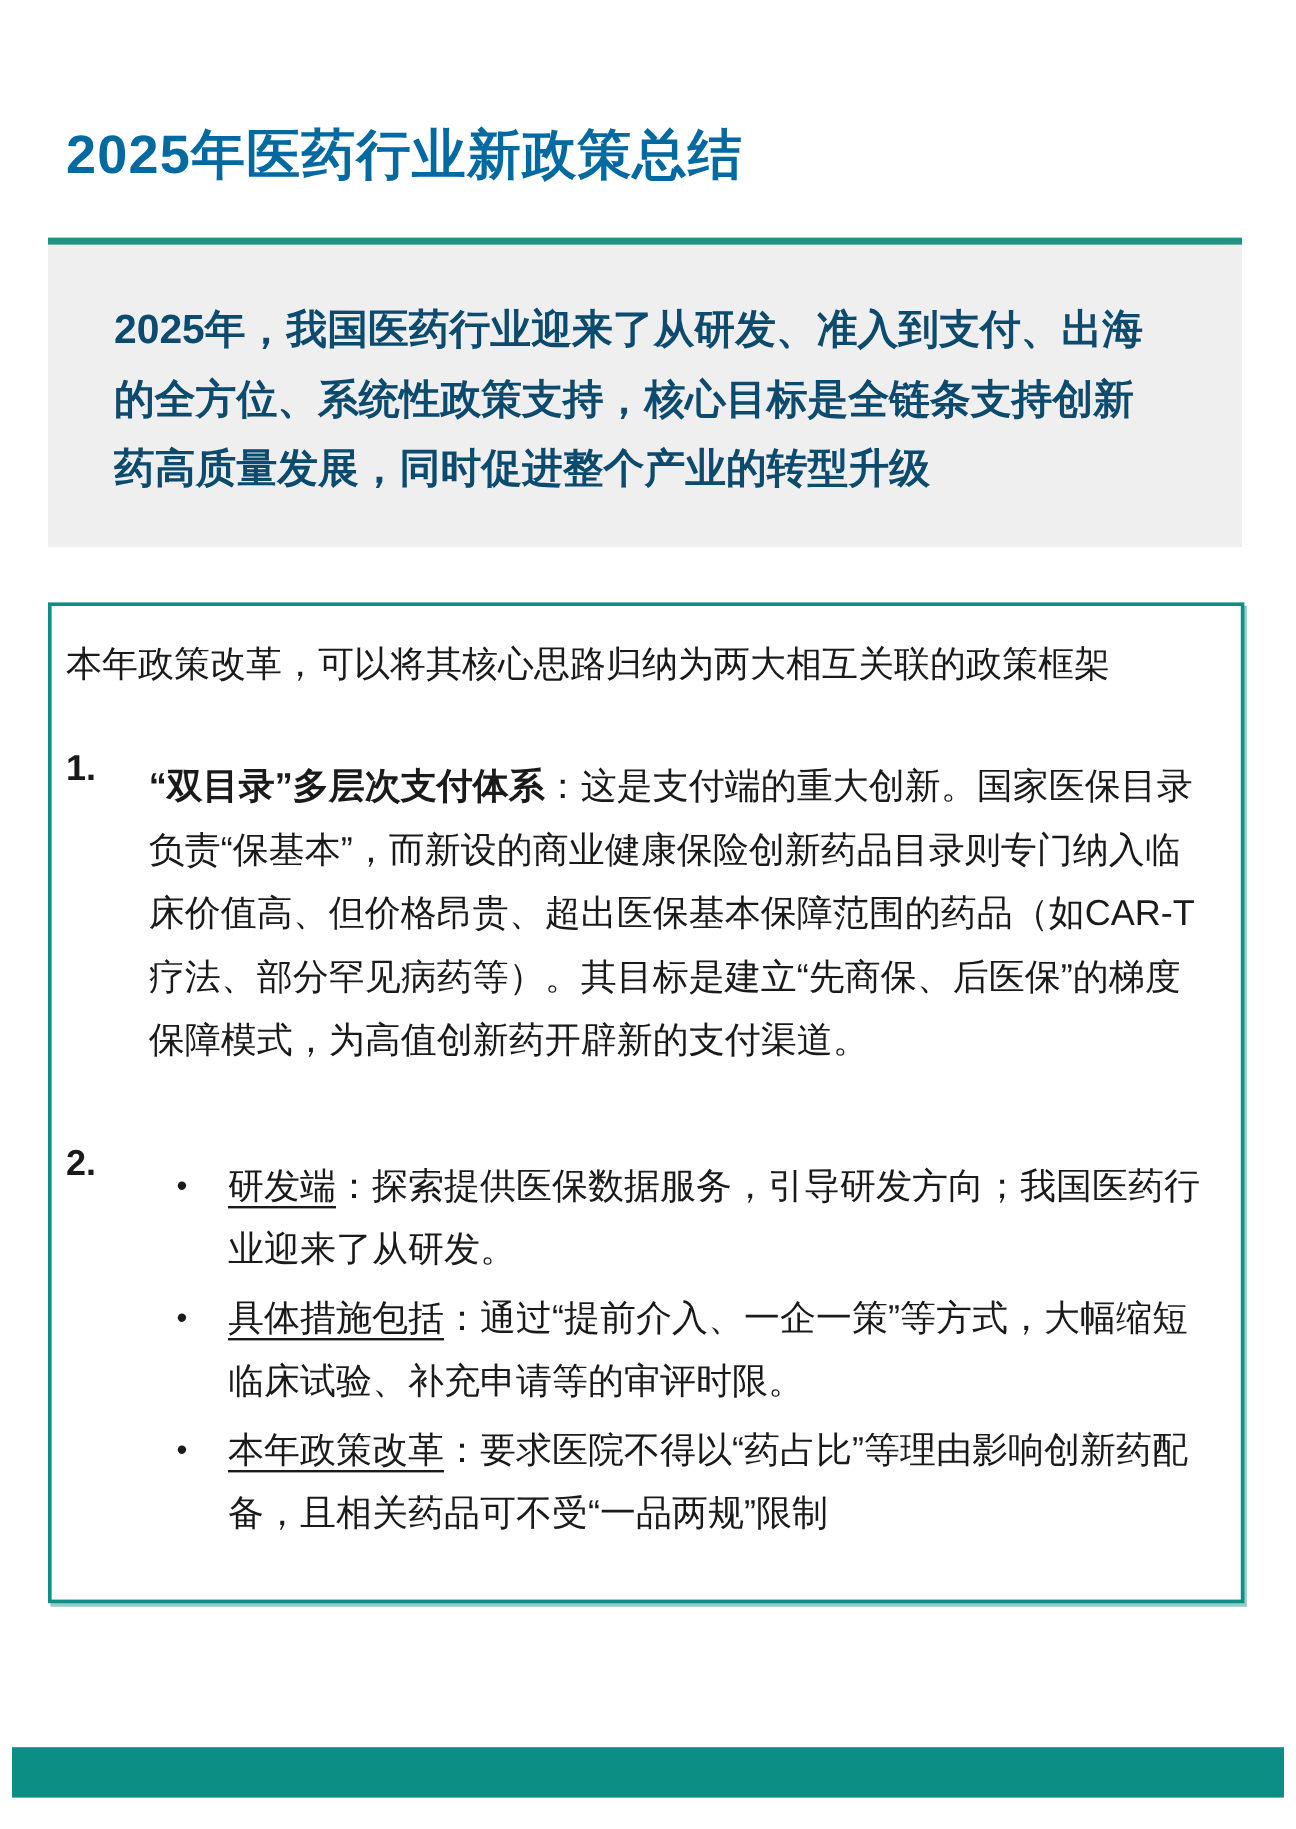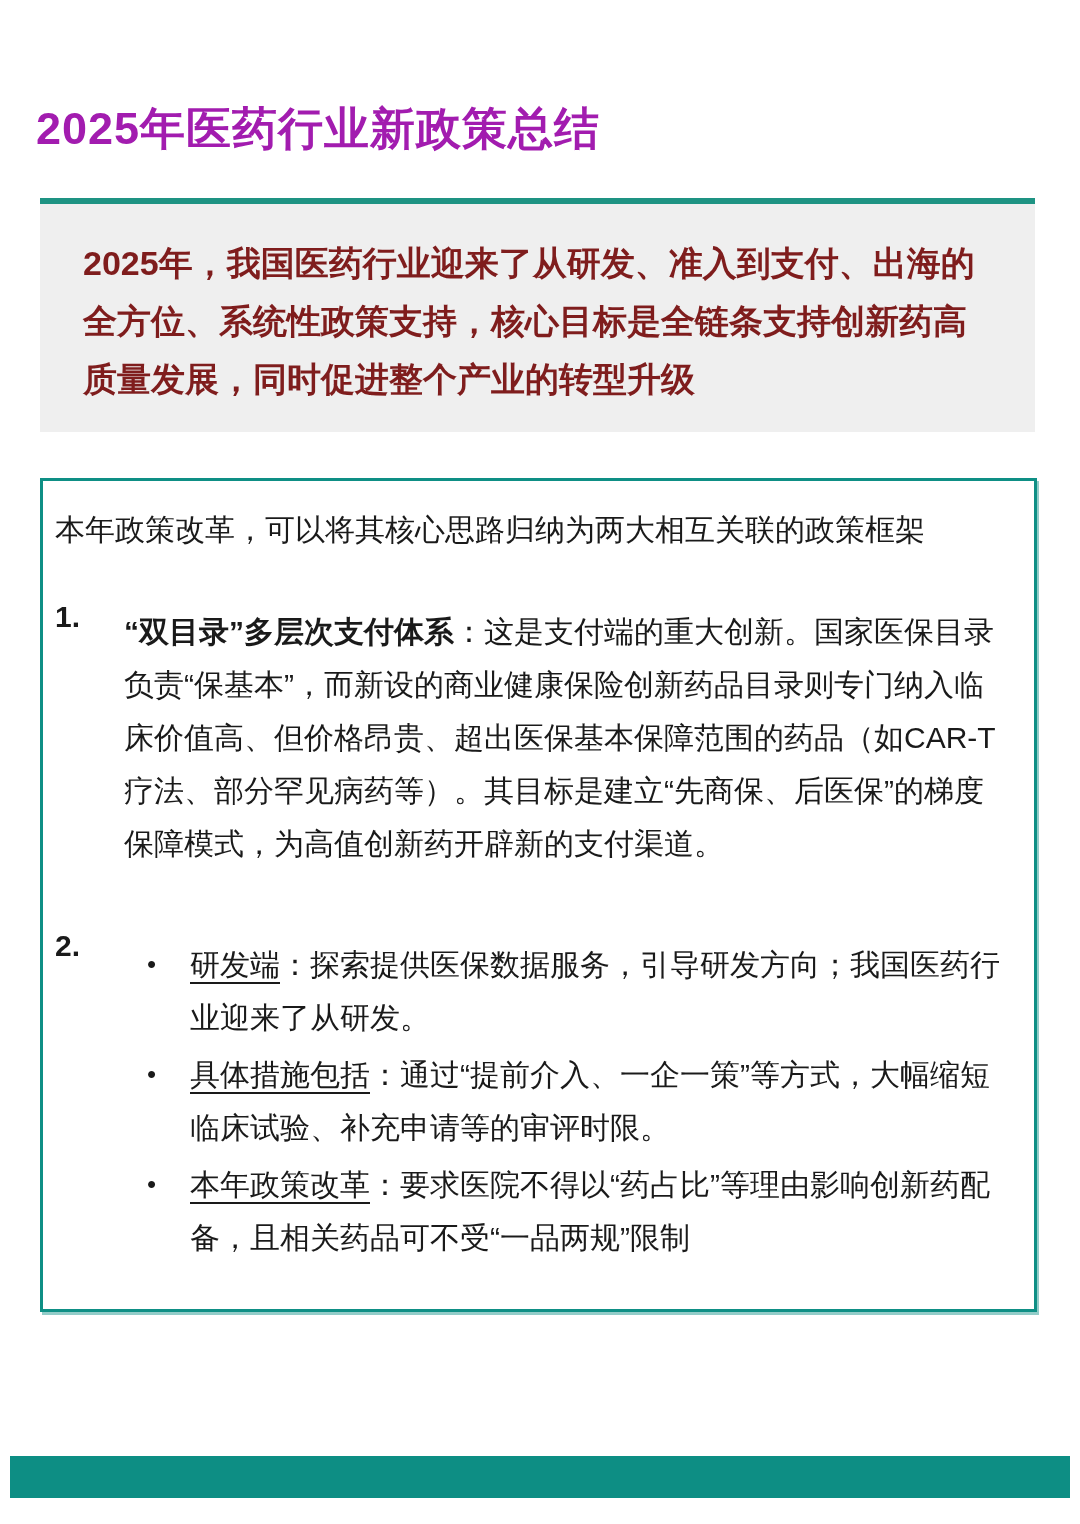--- a/index.html
+++ b/index.html
@@ -7,44 +7,44 @@
     position: relative;
     width: 1080px;
     height: 1524px;
     background: #ffffff;
     overflow: hidden;
     font-family: "Liberation Sans", "DejaVu Sans", sans-serif;
     color: #1a1a1a;
   }
   .page-title {
     margin: 0;
-    padding: 102px 55px 0 36px;
+    padding: 102px 55px 0 55px;
     font-size: 45px;
     line-height: 54px;
     font-weight: bold;
-    color: #a21caf;
+    color: #0369a1;
     letter-spacing: 1px;
   }
   .summary-wrap {
     margin: 42px 45px 0 40px;
   }
   .accent-rule {
     height: 6px;
     background: #1e9383;
   }
   .summary-box {
     background: #efefef;
     padding: 30px 45px 24px 43px;
   }
   .summary-text {
-    margin: 0;
+    margin: 12px;
     font-size: 34px;
     font-weight: bold;
     line-height: 58px;
-    color: #7f1d1d;
+    color: #0c4a6e;
   }
   .content-box {
     margin: 46px 43px 0 40px;
     border: 3px solid #0e8f85;
     box-shadow: 2px 3px 0 rgba(14, 143, 133, 0.45);
     padding: 22px 12px 30px 12px;
     font-size: 30px;
     line-height: 53px;
     color: #1a1a1a;
     box-sizing: border-box;

